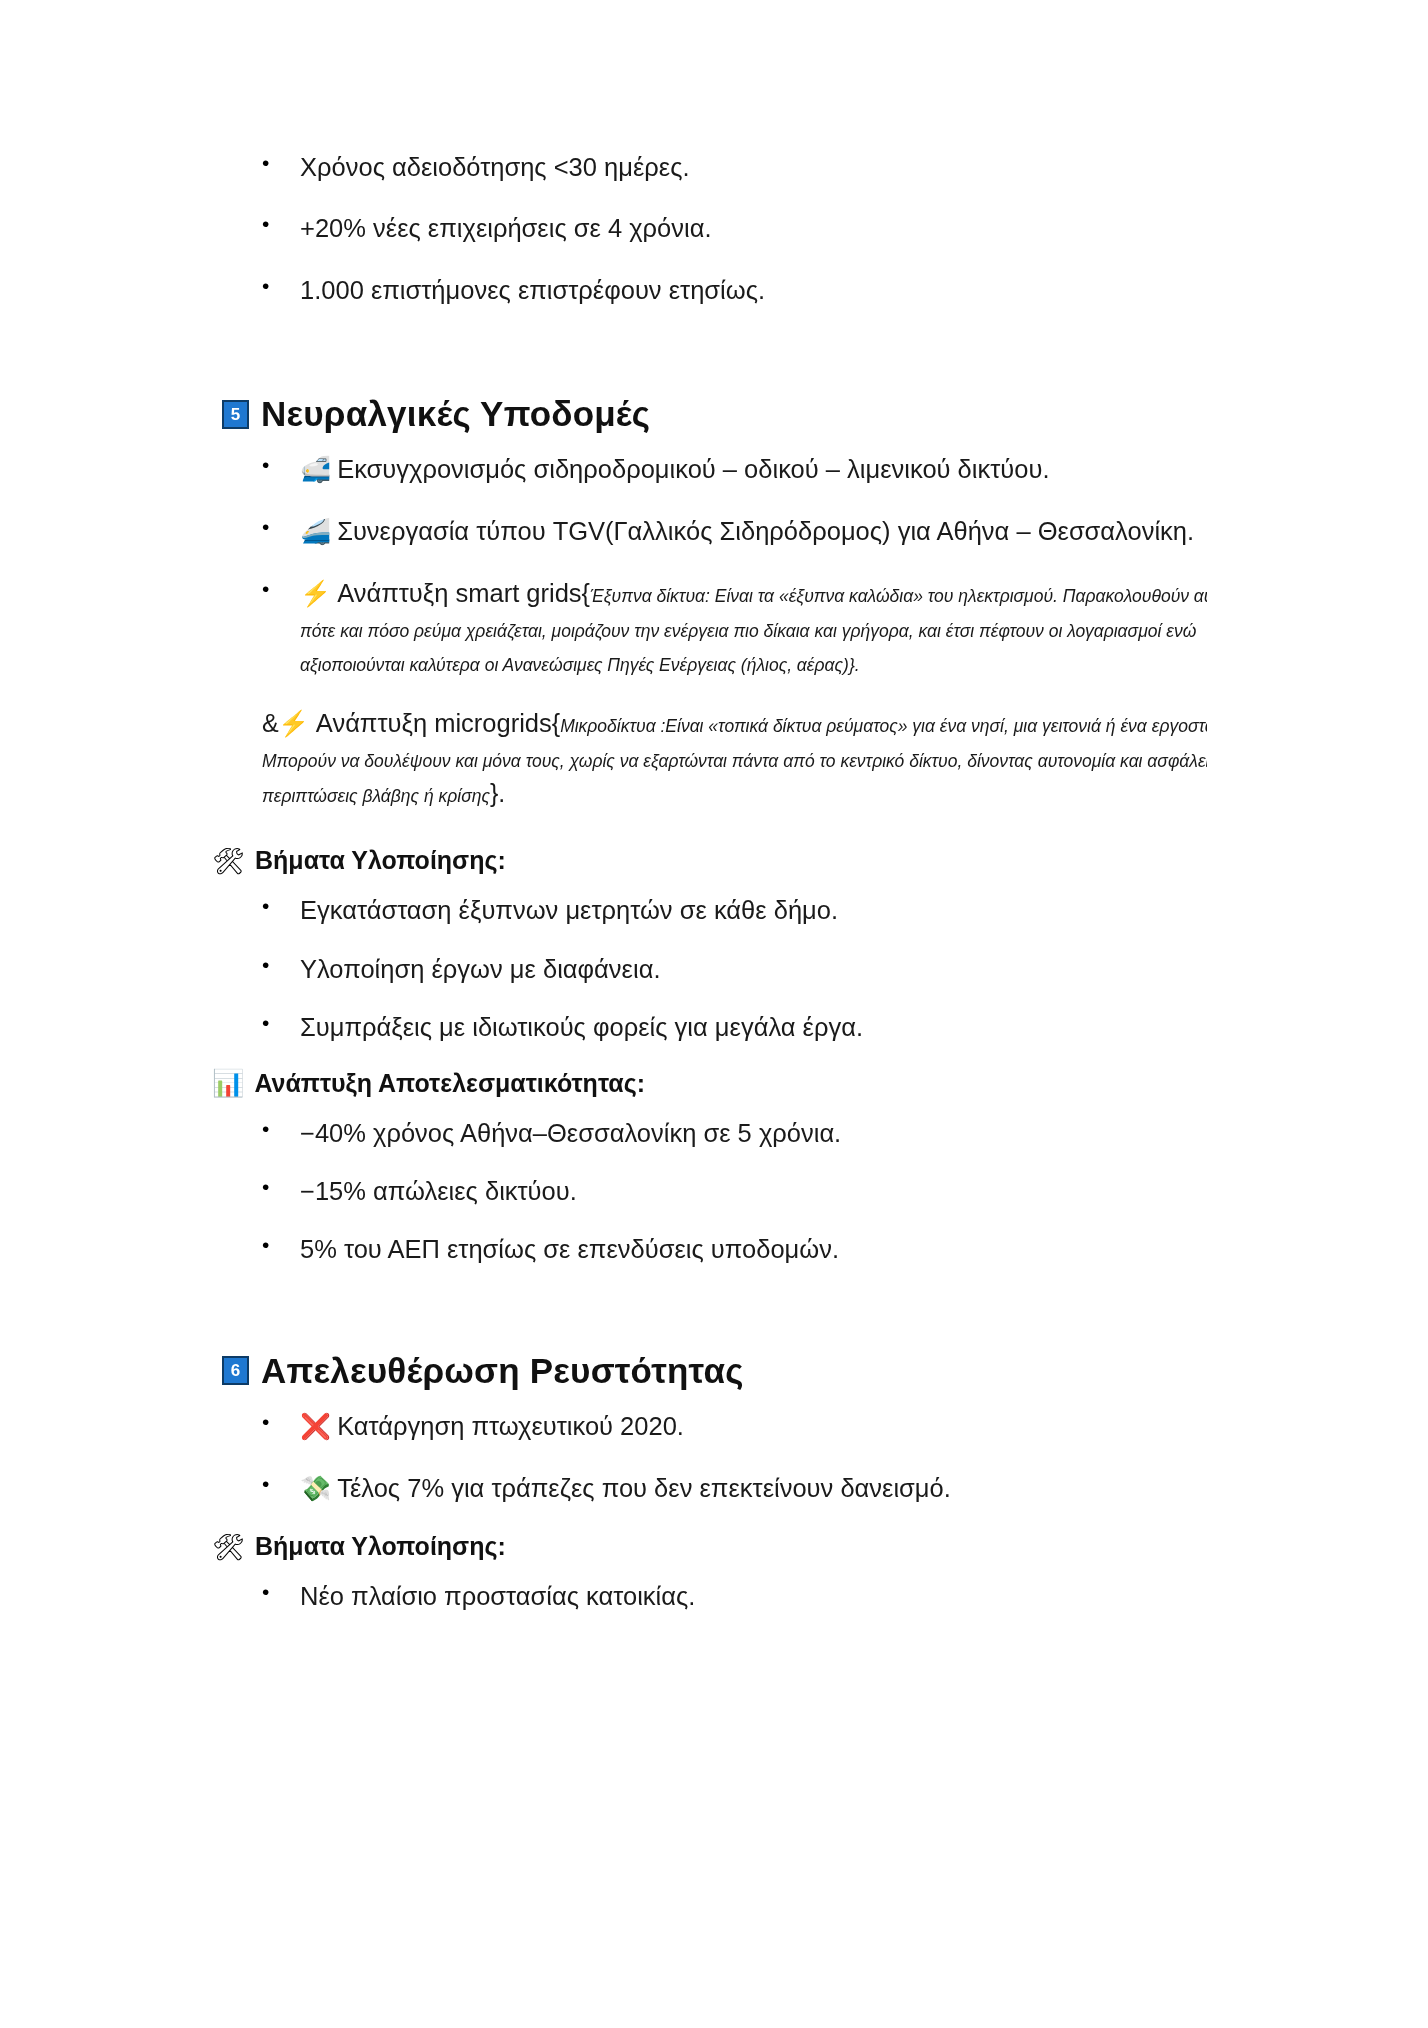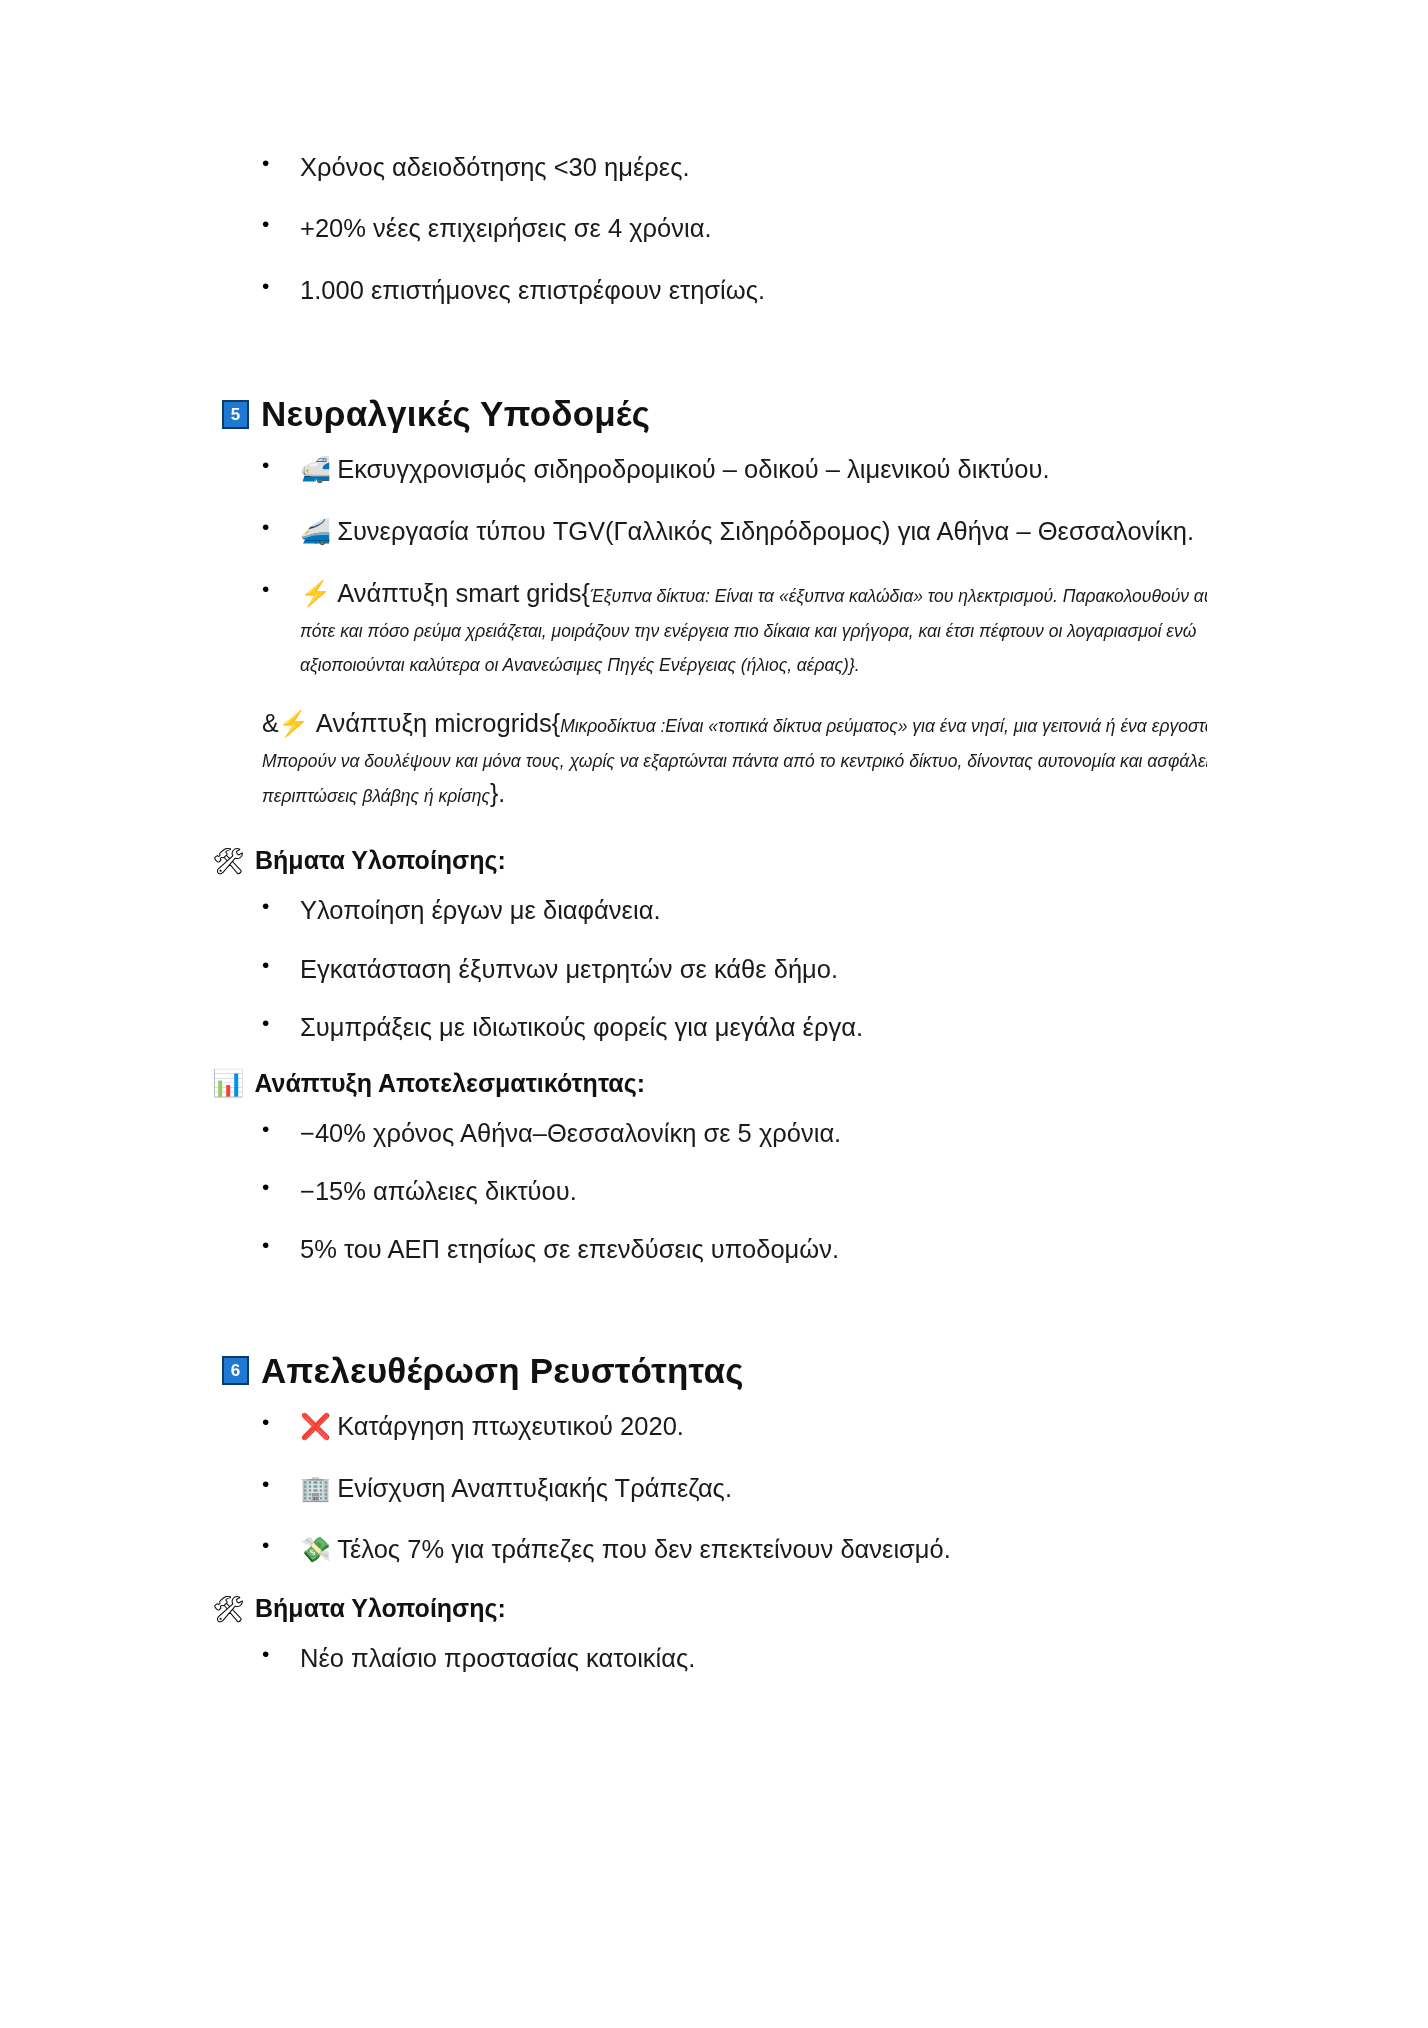--- a/index.html
+++ b/index.html
@@ -202,22 +202,22 @@
       <span class="amp">&amp;</span><span class="ic-inline">⚡</span><span>Ανάπτυξη microgrids</span><span class="brace">{</span><span class="gloss">Μικροδίκτυα :Είναι «τοπικά δίκτυα ρεύματος» για ένα νησί, μια γειτονιά ή ένα εργοστάσιο. Μπορούν να δουλέψουν και μόνα τους, χωρίς να εξαρτώνται πάντα από το κεντρικό δίκτυο, δίνοντας αυτονομία και ασφάλεια σε περιπτώσεις βλάβης ή κρίσης</span><span class="brace">}.</span>
     </div>
 
     <div class="spacer-sm"></div>
 
     <div class="sub-head">
       <span class="ic">🛠</span>
       <span class="title">Βήματα Υλοποίησης:</span>
     </div>
     <ul class="bullets tight">
+      <li><span>Εγκατάσταση έξυπνων μετρητών σε κάθε δήμο.</span></li>
       <li><span>Υλοποίηση έργων με διαφάνεια.</span></li>
-      <li><span>Εγκατάσταση έξυπνων μετρητών σε κάθε δήμο.</span></li>
       <li><span>Συμπράξεις με ιδιωτικούς φορείς για μεγάλα έργα.</span></li>
     </ul>
 
     <div class="sub-head">
       <span class="ic">📊</span>
       <span class="title">Ανάπτυξη Αποτελεσματικότητας:</span>
     </div>
     <ul class="bullets tight">
       <li><span>−40% χρόνος Αθήνα–Θεσσαλονίκη σε 5 χρόνια.</span></li>
       <li><span>−15% απώλειες δικτύου.</span></li>
@@ -229,23 +229,20 @@
     <div class="section-head">
       <span class="num-badge">6</span>
       <span class="title">Απελευθέρωση Ρευστότητας</span>
     </div>
 
     <ul class="bullets">
       <li>
         <span class="ic-inline">❌</span><span>Κατάργηση πτωχευτικού 2020.</span>
       </li>
       <li>
-        <span class="ic-inline">🏢</span><span>Ενίσχυση Αναπτυξιακής Τράπεζας.</span>
-      </li>
-      <li>
         <span class="ic-inline">💸</span><span>Τέλος 7% για τράπεζες που δεν επεκτείνουν δανεισμό.</span>
       </li>
     </ul>
 
     <div class="sub-head">
       <span class="ic">🛠</span>
       <span class="title">Βήματα Υλοποίησης:</span>
     </div>
     <ul class="bullets tight">
       <li><span>Νέο πλαίσιο προστασίας κατοικίας.</span></li>

